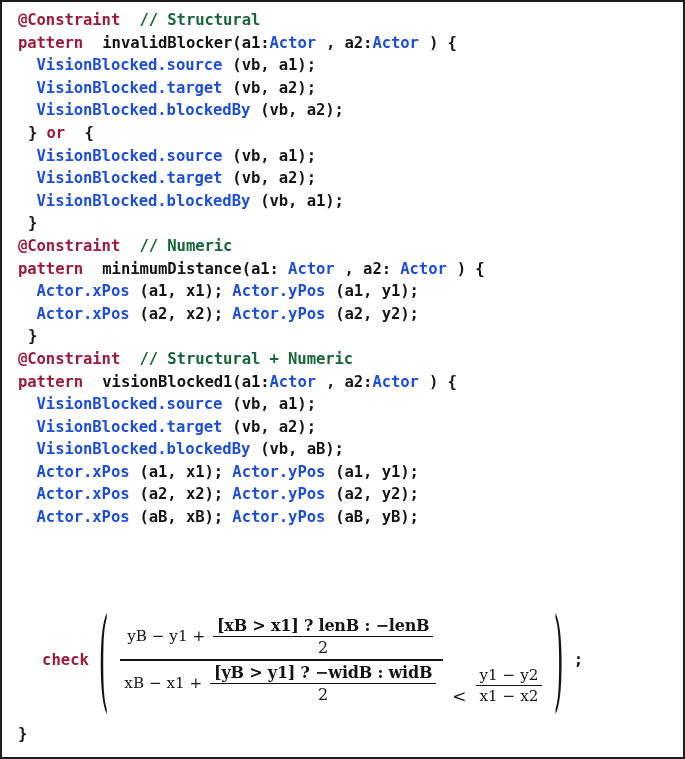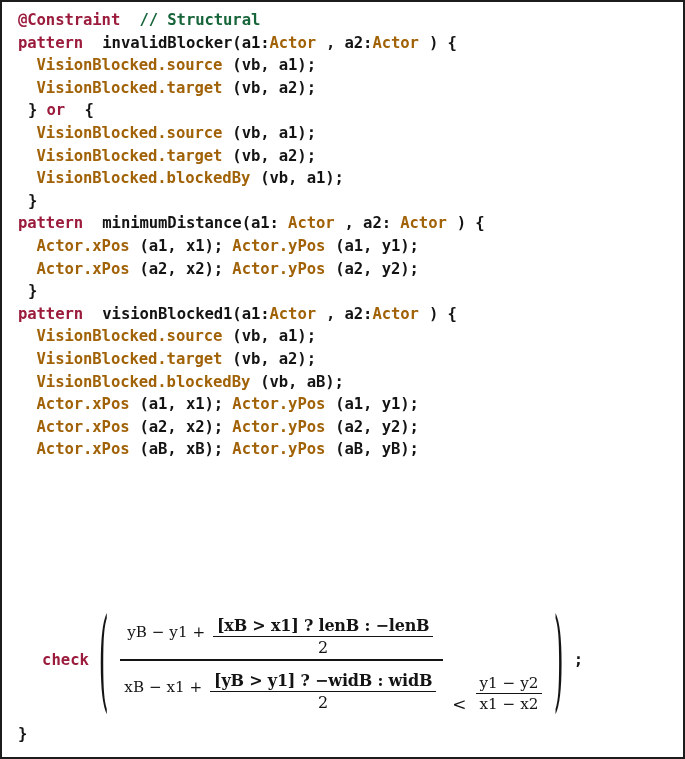--- a/index.html
+++ b/index.html
@@ -31,21 +31,21 @@
     font-size: 15.6px;
     font-weight: bold;
     color: #141414;
     letter-spacing: -0.1px;
   }
   .ln.blank { color: transparent; }
 
   
   .kw   { color: #9b1b3c; }   
   .cmt  { color: #17653a; }   
-  .typ  { color: #a16207; }   
+  .typ  { color: #1d4ed8; }   
   .pun  { color: #141414; margin-left: 10px; }   
 
   
   .sup {
     font-family: "DejaVu Serif", "Liberation Serif", serif;
     font-size: 10.5px;
     font-weight: normal;
     vertical-align: super;
     line-height: 0;
   }
@@ -108,21 +108,20 @@
   .frac > .bar {
     width: 100%;
     height: 1.6px;
     background: #141414;
   }
   .mono {
     font-family: "DejaVu Sans Mono", "Liberation Mono", monospace;
     font-weight: bold;
     font-size: 14.6px;
     letter-spacing: -0.2px;
-    margin-top: 8px;
   }
   .mrel {
     font-family: "DejaVu Serif", "Liberation Serif", serif;
     font-size: 17px;
     padding: 0 6px;
   }
   .semi {
     font-family: "DejaVu Sans Mono", "Liberation Mono", monospace;
     font-size: 15.6px;
     font-weight: bold;
@@ -150,29 +149,32 @@
 </head>
 <body>
 
 <div id="listing-frame">
 
   <div id="code-body">
       <div class="ln"><span class="kw">@Constraint</span><span class="pun"> </span><span class="cmt">// Structural</span></div>
       <div class="ln"><span class="kw">pattern</span><span class="pun"> invalidBlocker(a1:</span><span class="typ">Actor</span><span class="pun">, a2:</span><span class="typ">Actor</span><span class="pun">) {</span></div>
       <div class="ln">  <span class="typ">VisionBlocked.source</span><span class="pun">(vb, a1);</span></div>
       <div class="ln">  <span class="typ">VisionBlocked.target</span><span class="pun">(vb, a2);</span></div>
+      <div class="ln">  <span class="typ">VisionBlocked.blockedBy</span><span class="pun">(vb, a2);</span></div>
       <div class="ln"><span class="pun">} </span><span class="kw">or</span><span class="pun"> {</span></div>
       <div class="ln">  <span class="typ">VisionBlocked.source</span><span class="pun">(vb, a1);</span></div>
       <div class="ln">  <span class="typ">VisionBlocked.target</span><span class="pun">(vb, a2);</span></div>
       <div class="ln">  <span class="typ">VisionBlocked.blockedBy</span><span class="pun">(vb, a1);</span></div>
       <div class="ln"><span class="pun">}</span></div>
+      <div class="ln"><span class="kw">@Constraint</span><span class="pun"> </span><span class="cmt">// Numeric</span></div>
       <div class="ln"><span class="kw">pattern</span><span class="pun"> minimumDistance(a1: </span><span class="typ">Actor</span><span class="pun">, a2: </span><span class="typ">Actor</span><span class="pun">) {</span></div>
       <div class="ln">  <span class="typ">Actor.xPos</span><span class="pun">(a1, x1); </span><span class="typ">Actor.yPos</span><span class="pun">(a1, y1);</span></div>
       <div class="ln">  <span class="typ">Actor.xPos</span><span class="pun">(a2, x2); </span><span class="typ">Actor.yPos</span><span class="pun">(a2, y2);</span></div>
       <div class="ln"><span class="pun">}</span></div>
+      <div class="ln"><span class="kw">@Constraint</span><span class="pun"> </span><span class="cmt">// Structural + Numeric</span></div>
       <div class="ln"><span class="kw">pattern</span><span class="pun"> visionBlocked1(a1:</span><span class="typ">Actor</span><span class="pun">, a2:</span><span class="typ">Actor</span><span class="pun">) {</span></div>
       <div class="ln">  <span class="typ">VisionBlocked.source</span><span class="pun">(vb, a1);</span></div>
       <div class="ln">  <span class="typ">VisionBlocked.target</span><span class="pun">(vb, a2);</span></div>
       <div class="ln">  <span class="typ">VisionBlocked.blockedBy</span><span class="pun">(vb, aB);</span></div>
       <div class="ln">  <span class="typ">Actor.xPos</span><span class="pun">(a1, x1); </span><span class="typ">Actor.yPos</span><span class="pun">(a1, y1);</span></div>
       <div class="ln">  <span class="typ">Actor.xPos</span><span class="pun">(a2, x2); </span><span class="typ">Actor.yPos</span><span class="pun">(a2, y2);</span></div>
       <div class="ln">  <span class="typ">Actor.xPos</span><span class="pun">(aB, xB); </span><span class="typ">Actor.yPos</span><span class="pun">(aB, yB);</span></div>
       <div class="ln blank">&nbsp;</div>
       <div class="ln blank">&nbsp;</div>
       <div class="ln blank">&nbsp;</div>

